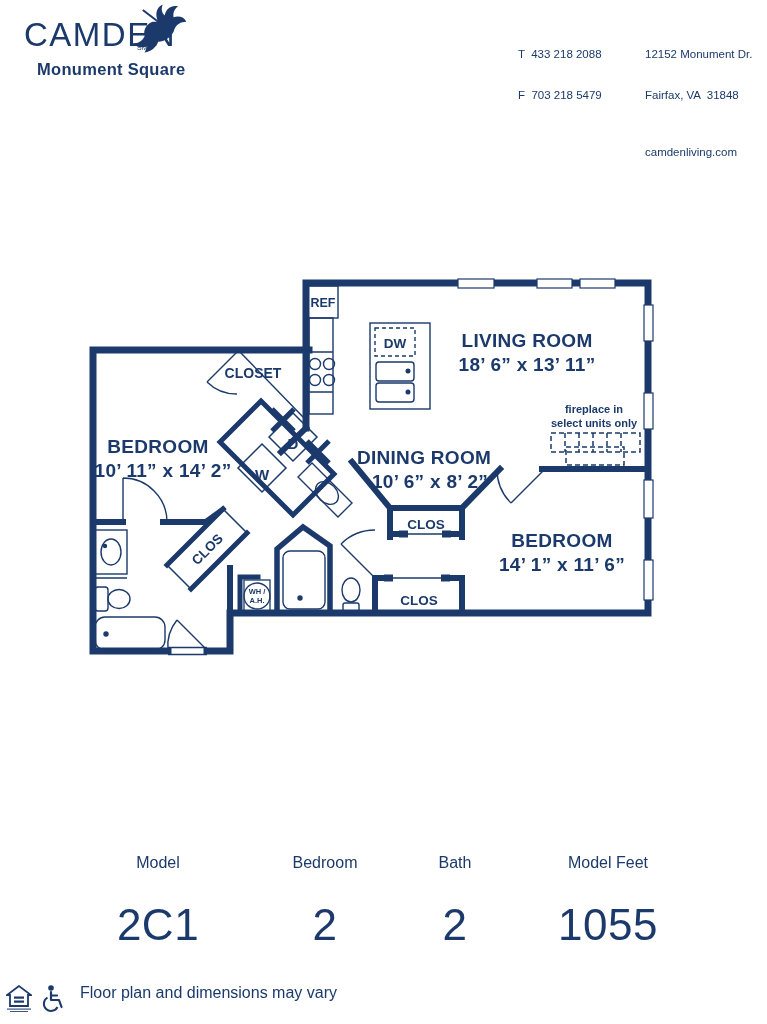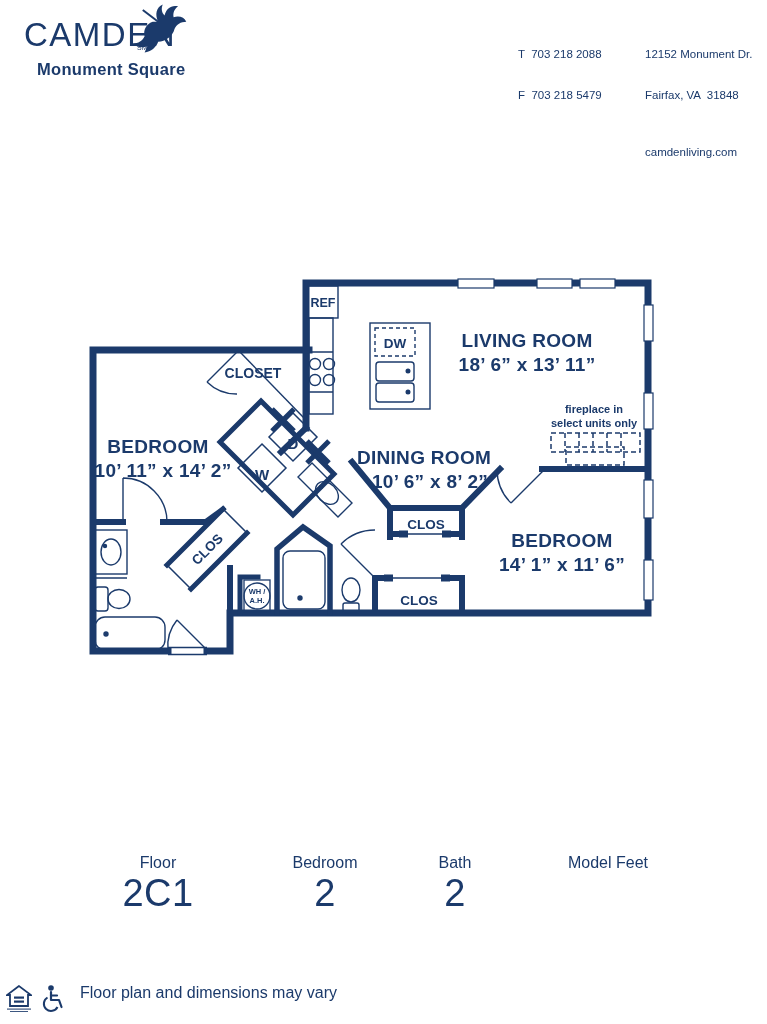--- a/index.html
+++ b/index.html
@@ -28,42 +28,42 @@
   
   svg.plan { position:absolute; left:0; top:0; width:767px; height:1024px; color:var(--navy); }
   svg.plan text { fill:currentColor; font-family:"Liberation Sans", sans-serif; }
   .room-label   { font-size:19px; font-weight:bold; letter-spacing:0.3px; }
   .small-label  { font-size:13.5px; font-weight:bold; }
   .tiny-label   { font-size:11px; font-weight:bold; }
   .micro-label  { font-size:7.5px; font-weight:bold; }
   
   .summary-col { position:absolute; text-align:center; color:var(--navy); }
   .col-label { font-size:16px; font-weight:400; }
-  .col-value { font-size:38px; font-weight:400; margin-top:0; letter-spacing:0.5px; }
+  .col-value { font-size:44px; font-weight:400; margin-top:28px; letter-spacing:0.5px; }
   
   .footer-row { position:absolute; left:6px; top:984px; height:32px; display:flex;
     align-items:flex-start; color:var(--navy); }
   .footer-icon { width:26px; height:30px; margin-right:7px; color:var(--navy); }
   .disclaimer { font-size:16px; margin-left:8px; color:var(--navy); }
 </style>
 </head>
 <body>
 
 <div class="page">
 
   <div class="brand">CAMDEN</div>
   <div class="brand-sm">SM</div>
   <svg class="bird" viewBox="0 0 64 60">
     <path d="M30,22 C26,14 28,6 35,3 C33,8 34,12 37,15 C39,7 45,3 52,5 C48,8 46,12 47,17 C53,15 59,17 61,22 C55,22 50,25 48,30 C46,38 38,44 30,44 C28,50 22,55 15,56 L18,49 C12,51 6,50 2,46 C8,46 13,43 15,38 C13,30 18,24 24,22 Z" fill="currentColor"></path>
     <path d="M30,22 L13,9" stroke="currentColor" stroke-width="2.2" fill="none"></path>
   </svg>
   <div class="community">Monument Square</div>
 
   <div class="contact phones">
-    <div>T  703 218 2088</div>
+    <div>T  433 218 2088</div>
     <div>F  703 218 5479</div>
   </div>
   <div class="contact addr">
     <div>12152 Monument Dr.</div>
     <div>Fairfax, VA  31848</div>
     <div class="web">camdenliving.com</div>
   </div>
 
   <svg class="plan" viewBox="0 0 767 1024">
 
@@ -202,33 +202,34 @@
       <text x="323" y="307" style="font-size:12.5px;font-weight:bold">REF</text>
       <text x="395" y="348" class="small-label">DW</text>
       <text x="262" y="480" style="font-size:15px;font-weight:bold">W</text>
       <text x="293" y="449" style="font-size:15px;font-weight:bold">D</text>
       <text x="257" y="594" class="micro-label">WH /</text>
       <text x="257" y="603" class="micro-label">A.H.</text>
     </g>
   </svg>
 
   <div class="summary-col" style="left:98px;  top:854px; width:120px;">
-    <div class="col-label">Floor</div>
+    <div class="col-label">Model</div>
     <div class="col-value">2C1</div>
   </div>
   <div class="summary-col" style="left:260px; top:854px; width:130px;">
     <div class="col-label">Bedroom</div>
     <div class="col-value">2</div>
   </div>
   <div class="summary-col" style="left:403px; top:854px; width:104px;">
     <div class="col-label">Bath</div>
     <div class="col-value">2</div>
   </div>
   <div class="summary-col" style="left:525px; top:854px; width:166px;">
     <div class="col-label">Model Feet</div>
+    <div class="col-value">1055</div>
   </div>
 
   <div class="footer-row">
     <svg class="footer-icon" viewBox="0 0 26 30">
       <path d="M13,2 L1,11 L4,11 L4,22 L22,22 L22,11 L25,11 Z" fill="none" stroke="currentColor" stroke-width="1.8"></path>
       <rect x="8" y="12.5" width="10" height="2.2" fill="currentColor"></rect>
       <rect x="8" y="16.5" width="10" height="2.2" fill="currentColor"></rect>
       <rect x="1" y="24.5" width="24" height="1.2" fill="currentColor" opacity="0.85"></rect>
       <rect x="4" y="27" width="18" height="1" fill="currentColor" opacity="0.85"></rect>
     </svg>

